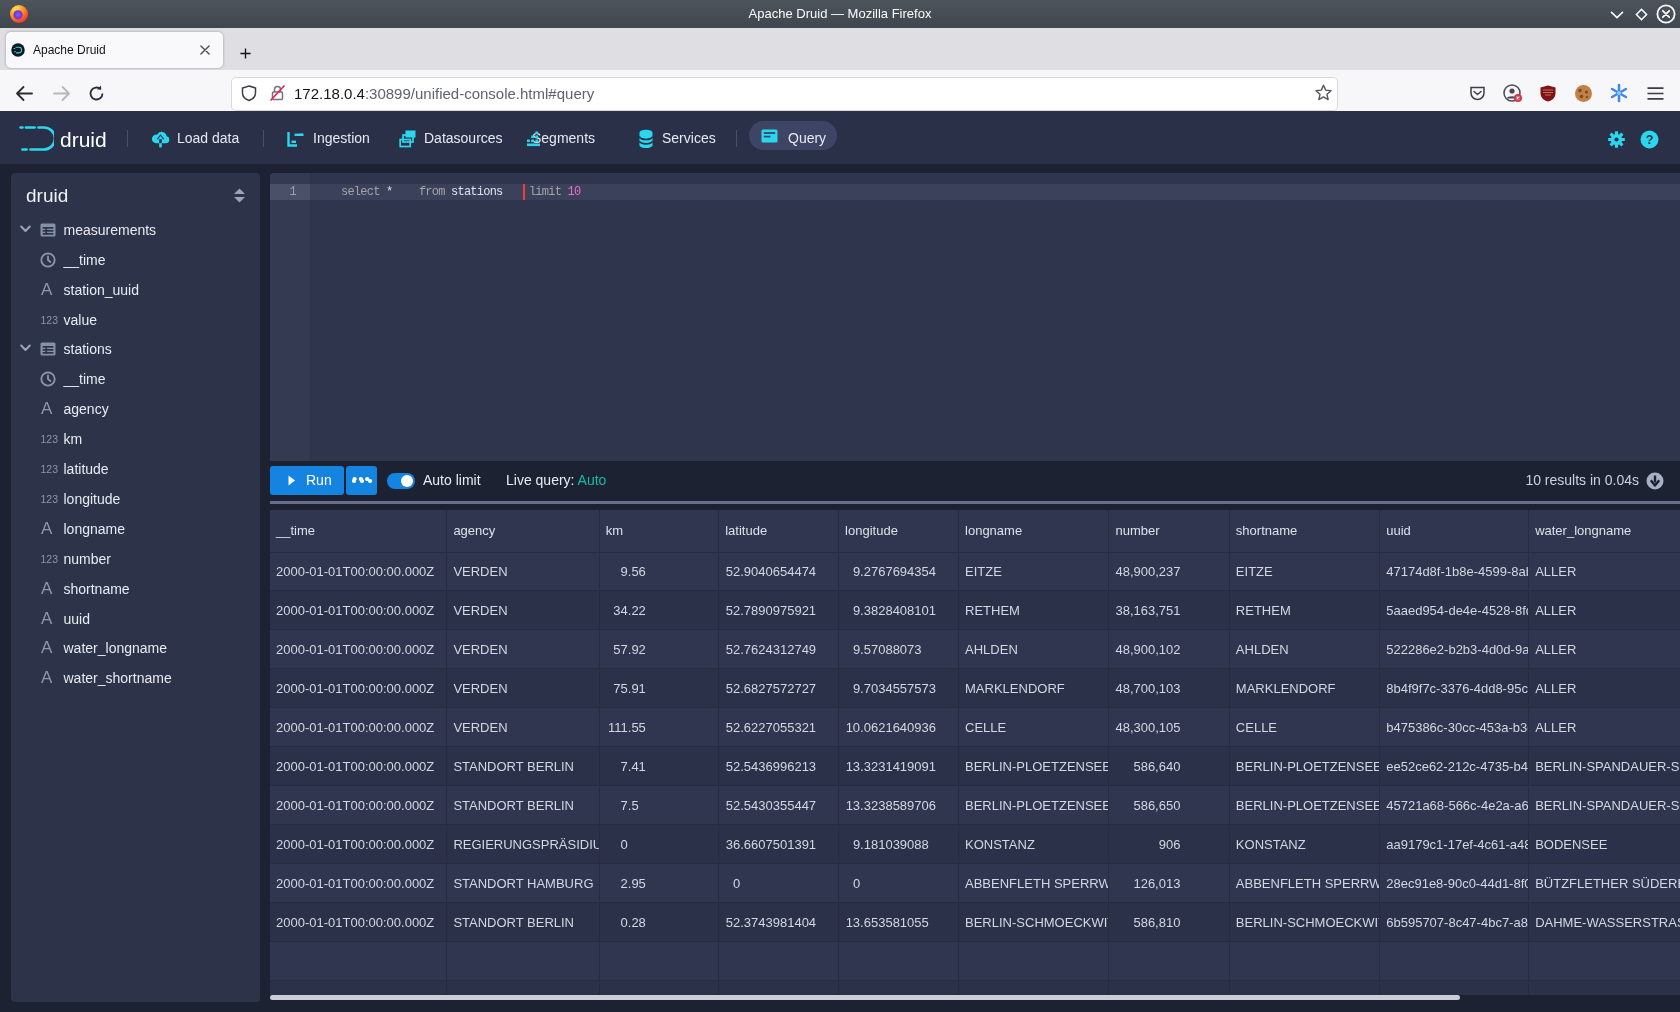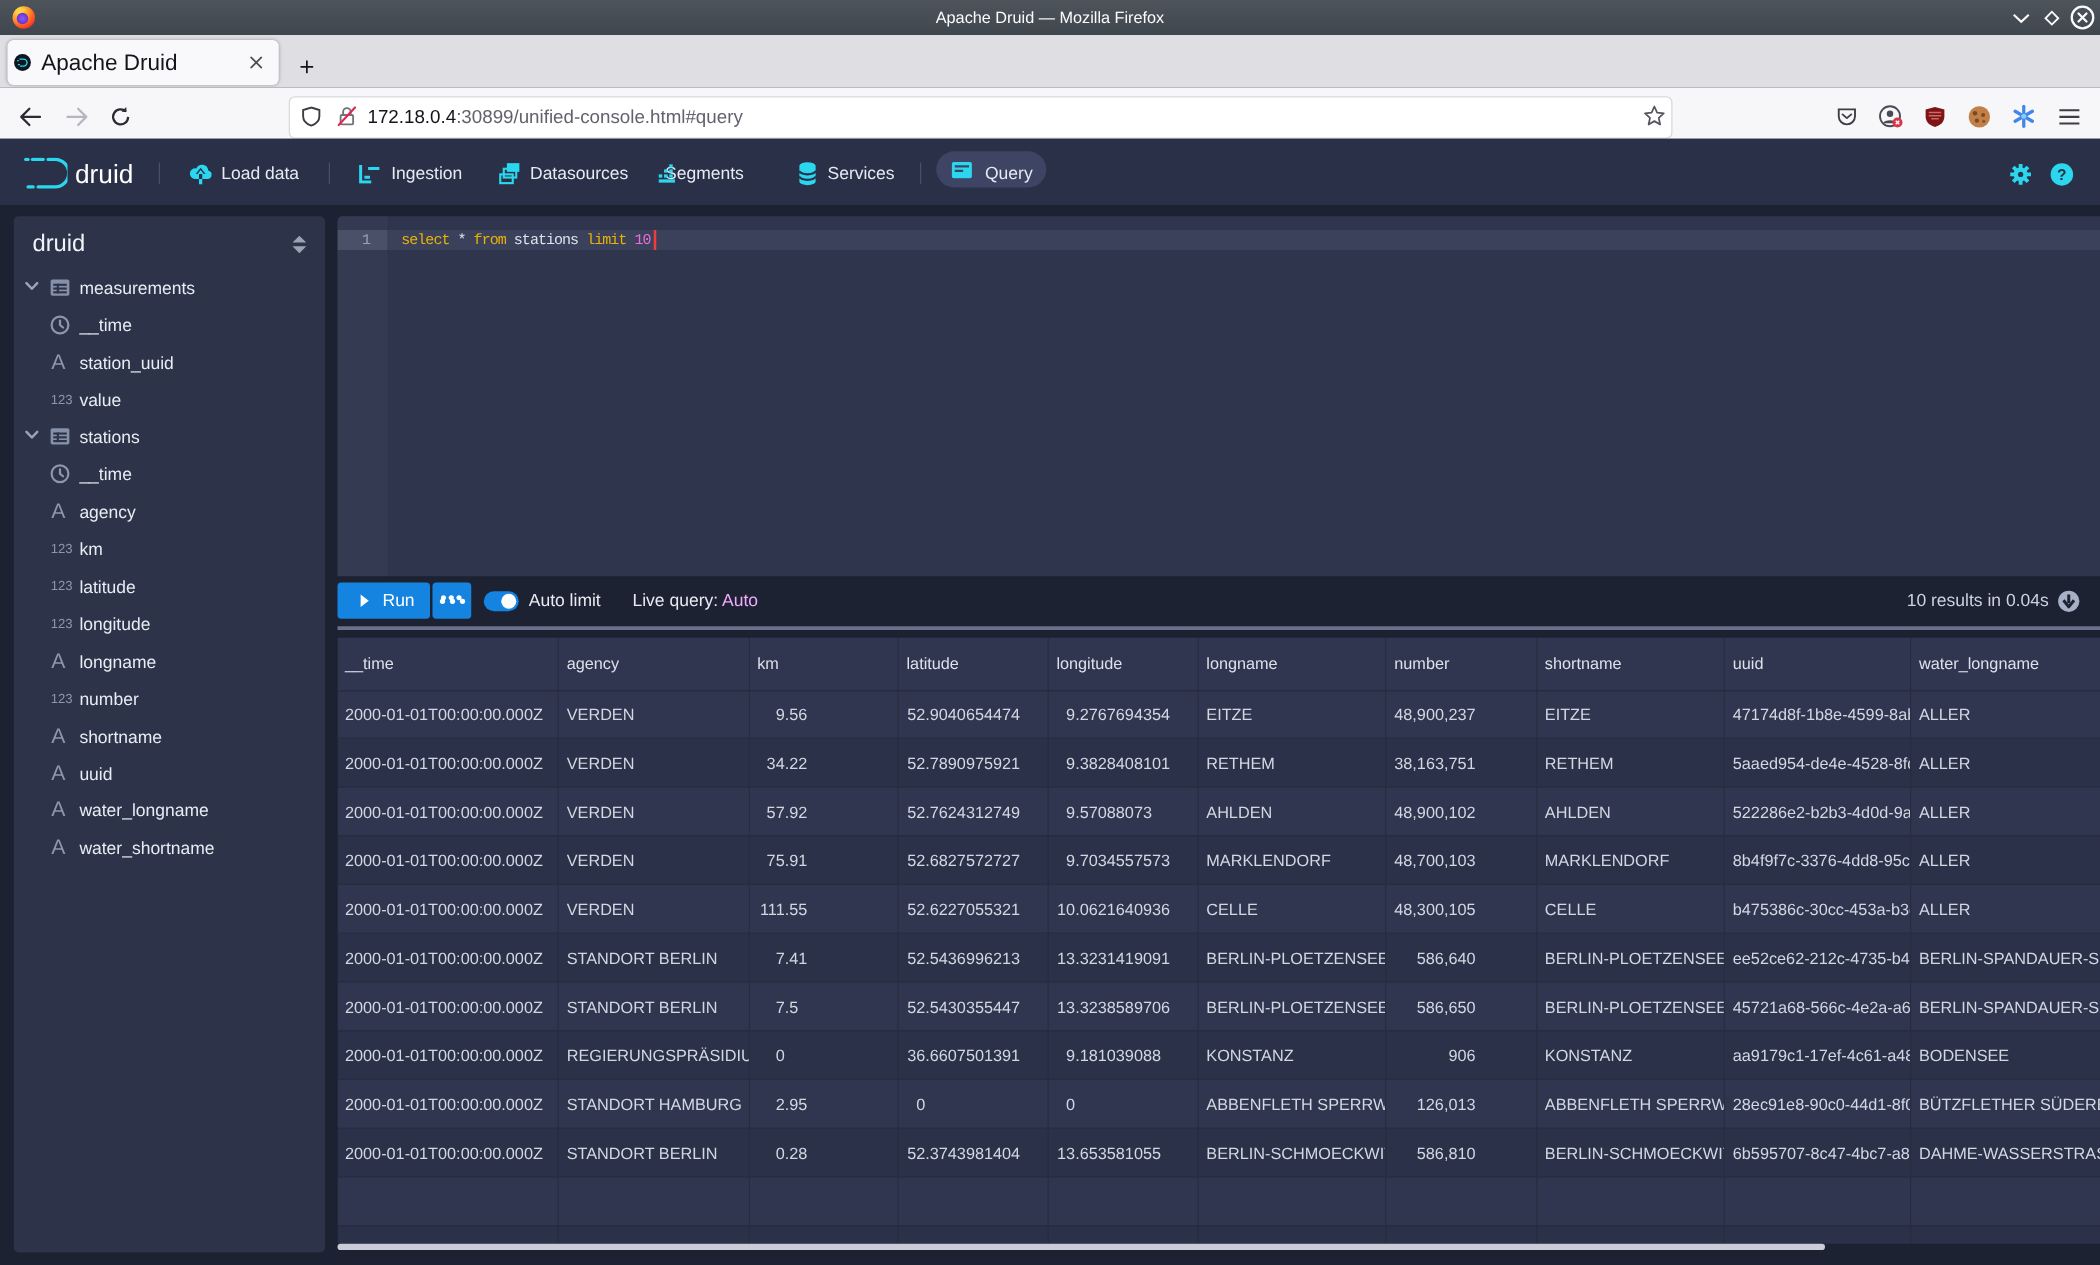--- a/index.html
+++ b/index.html
@@ -3,21 +3,21 @@
 <meta charset="utf-8">
 <style>
 html,body{margin:0;padding:0;}
 body{width:1680px;height:1012px;background:#1d2233;font-family:"Liberation Sans",sans-serif;overflow:hidden;position:relative;}
 .abs{position:absolute;}
 
 #titlebar{left:0;top:0;width:1680px;height:28px;background:linear-gradient(180deg,#4e545c,#40464e);}
 #titletxt{left:0;top:0;width:1680px;height:28px;line-height:28px;text-align:center;color:#fbfbfe;font-size:13px;}
 #tabstrip{left:0;top:28px;width:1680px;height:42px;background:#dfdfe3;}
 #tab{left:6px;top:32px;width:217px;height:36px;background:#f9f9fb;border-radius:5px;box-shadow:0 0 3px rgba(0,0,0,.3);}
-#tabtitle{left:33px;top:32px;height:20px;line-height:36px;font-size:18px;color:#15141a;}
+#tabtitle{left:33px;top:32px;height:20px;line-height:36px;font-size:12px;color:#15141a;}
 #urlrow{left:0;top:70px;width:1680px;height:41px;background:#f7f7f9;}
 #urlbox{left:232px;top:78px;width:1105px;height:32px;background:#fff;border-radius:4px;box-shadow:0 0 0 1px rgba(0,0,0,.12);}
 #urltext{left:294px;top:78px;height:32px;line-height:32px;font-size:15px;color:#15141a;}
 #urltext span{color:#62626e;}
 
 #appheader{left:0;top:111px;width:1680px;height:53px;background:#2a3047;}
 .navsep{width:1px;height:17px;top:130px;background:#4a5064;}
 .navtxt{top:112px;height:53px;line-height:53px;font-size:14px;color:#e6eaf2;}
 #druidword{left:60px;top:111px;height:53px;line-height:57px;font-size:21px;color:#fff;letter-spacing:0px;}
 #querypill{left:749px;top:121px;width:88px;height:29px;border-radius:15px;background:#3e4564;}
@@ -31,21 +31,21 @@
 .t123{position:absolute;left:29.5px;top:0px;height:30px;line-height:30px;font-size:10.5px;color:#8d97ac;letter-spacing:0;}
 .tA{position:absolute;left:30px;top:0px;height:30px;line-height:29px;font-size:17px;color:#8d97ac;}
 
 #editor{left:270px;top:173px;width:1410px;height:288px;background:#2f354d;border-radius:4px 0 0 0;overflow:hidden;}
 #gutter{position:absolute;left:0;top:0;width:40px;height:288px;background:#343a52;}
 #lineh1{position:absolute;left:40px;top:11px;width:1370px;height:16px;background:#3b415a;}
 #lineh2{position:absolute;left:0;top:11px;width:40px;height:16px;background:#4a5068;}
 .mono{font-family:"Liberation Mono",monospace;font-size:12px;letter-spacing:-0.77px;}
 #lnum{position:absolute;left:0;top:11px;width:26px;height:16px;line-height:16px;text-align:right;color:#9aa2b5;}
 #code{position:absolute;left:51px;top:11px;height:16px;line-height:16px;color:#dde3ed;white-space:pre;}
-.kw{color:#eab308;}
+.kw{color:#a3a3a3;margin-left:20px;}
 .num{color:#e86fd4;}
 #cursor{position:absolute;left:252.5px;top:11px;width:2px;height:16px;background:#f23b3b;}
 
 #runbtn{left:270px;top:466px;width:74px;height:29px;background:#1583e0;border-radius:3px;}
 #runtxt{left:306px;top:466px;height:29px;line-height:29px;font-size:14px;color:#fff;}
 #morebtn{left:346px;top:466px;width:31px;height:29px;background:#1583e0;border-radius:3px;color:#fff;text-align:center;line-height:25px;font-size:15px;letter-spacing:1px;}
 #toggle{left:387px;top:473px;width:28px;height:16px;border-radius:8px;background:#1583e0;}
 #knob{left:401px;top:475px;width:12px;height:12px;border-radius:50%;background:#fff;}
 .runlbl{top:466px;height:29px;line-height:29px;font-size:14px;color:#e7ebf2;}
 #results-meta{top:466px;height:29px;line-height:29px;font-size:14px;color:#ccd2de;right:41px;text-align:right;}
@@ -185,21 +185,21 @@
 <div id="lnum" class="mono">1</div>
 <div id="code" class="mono"><span class="kw">select</span> * <span class="kw">from</span> stations <span class="kw">limit</span> <span class="num">10</span></div>
 <div id="cursor"></div>
 </div>
 <div class="abs" id="runbtn"></div>
 <div class="abs" id="runtxt">Run</div>
 <div class="abs" id="morebtn">•••</div>
 <div class="abs" id="toggle"></div>
 <div class="abs" id="knob"></div>
 <div class="abs runlbl" style="left:423px">Auto limit</div>
-<div class="abs runlbl" style="left:506px">Live query: <span style="color:#f0abfc">Auto</span></div>
+<div class="abs runlbl" style="left:506px">Live query: <span style="color:#14b8a6">Auto</span></div>
 <div class="abs" id="results-meta">10 results in 0.04s</div>
 <div class="abs" id="splitter"></div>
 <div class="abs" id="tbl">
     <div class="r hd rowA" style="top:0;height:42.5px">
       <div class="c w0">__time</div>
       <div class="c w1">agency</div>
       <div class="c w2">km</div>
       <div class="c w3">latitude</div>
       <div class="c w4">longitude</div>
       <div class="c w5">longname</div>

